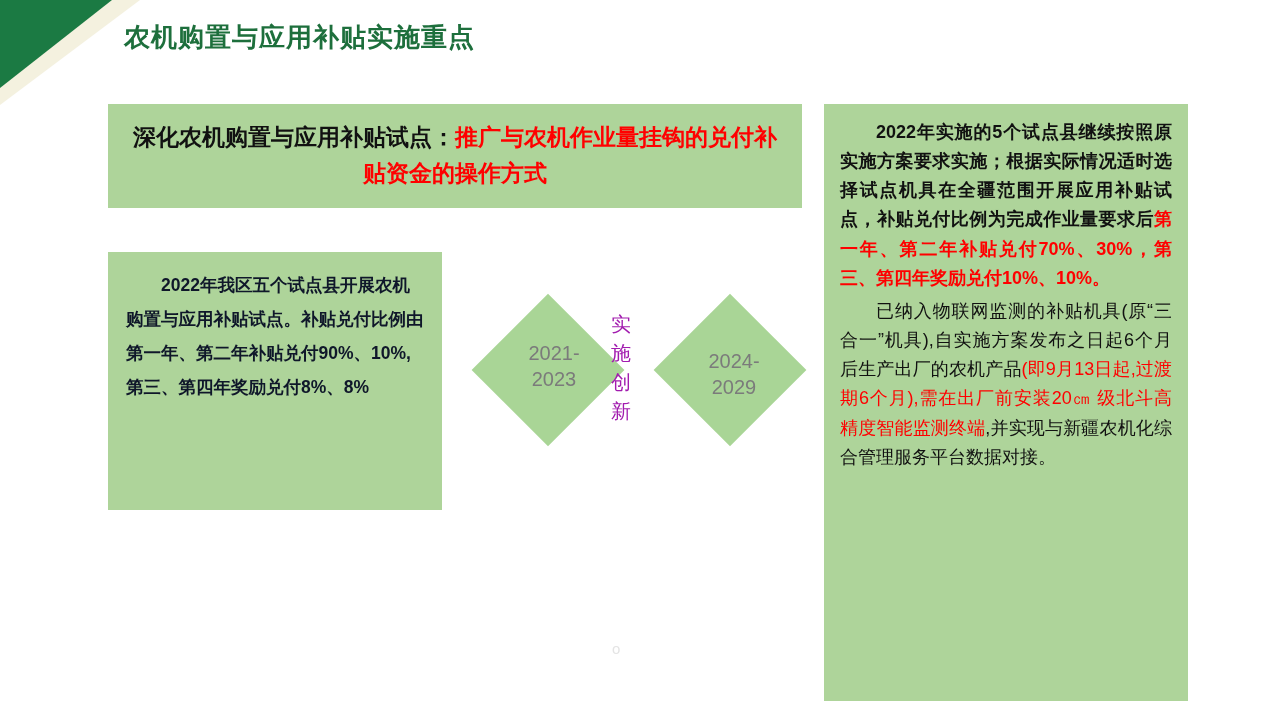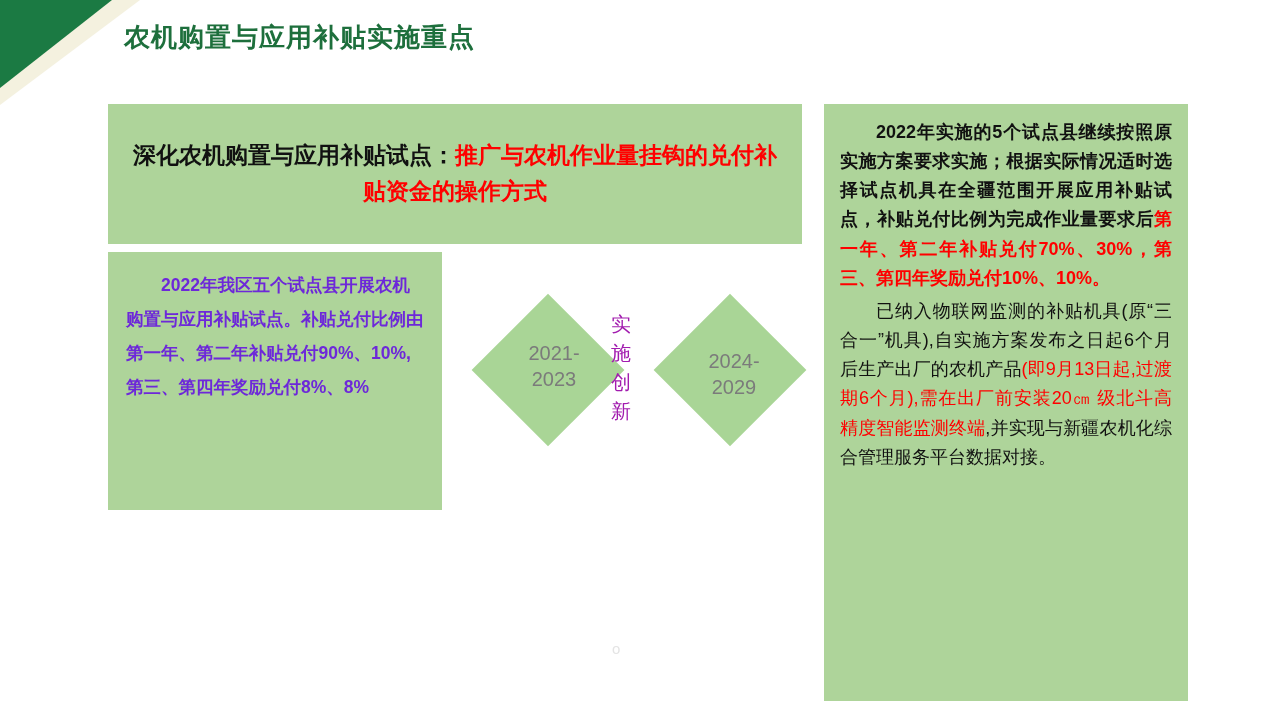--- a/index.html
+++ b/index.html
@@ -50,21 +50,21 @@
     letter-spacing: 1px;
     white-space: nowrap;
   }
 
   
   .banner-box {
     position: absolute;
     left: 108px;
     top: 104px;
     width: 694px;
-    height: 140px;
+    height: 104px;
     background: #aed49a;
     display: flex;
     align-items: center;
     justify-content: center;
     box-sizing: border-box;
     padding: 6px 16px;
   }
   .banner-text {
     font-size: 23px;
     font-weight: bold;
@@ -83,21 +83,21 @@
     top: 252px;
     width: 334px;
     height: 258px;
     background: #aed49a;
     box-sizing: border-box;
     padding: 16px 18px;
   }
   .left-text {
     font-size: 17.5px;
     font-weight: bold;
-    color: #6d28d9;
+    color: #0f172a;
     line-height: 1.95;
     text-indent: 2em;
   }
 
   
   .diamond {
     position: absolute;
     width: 108px;
     height: 108px;
     background: #a9d596;

